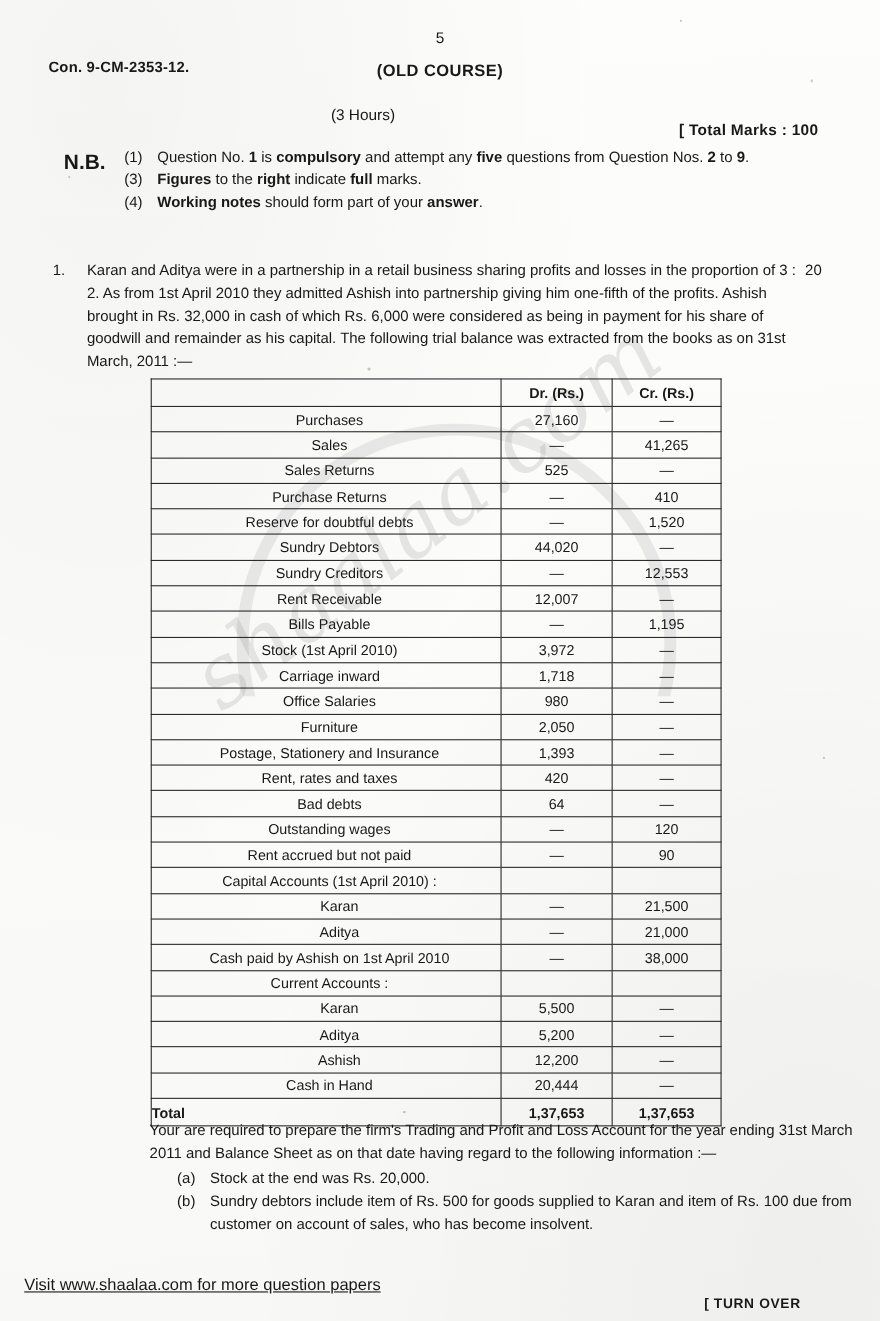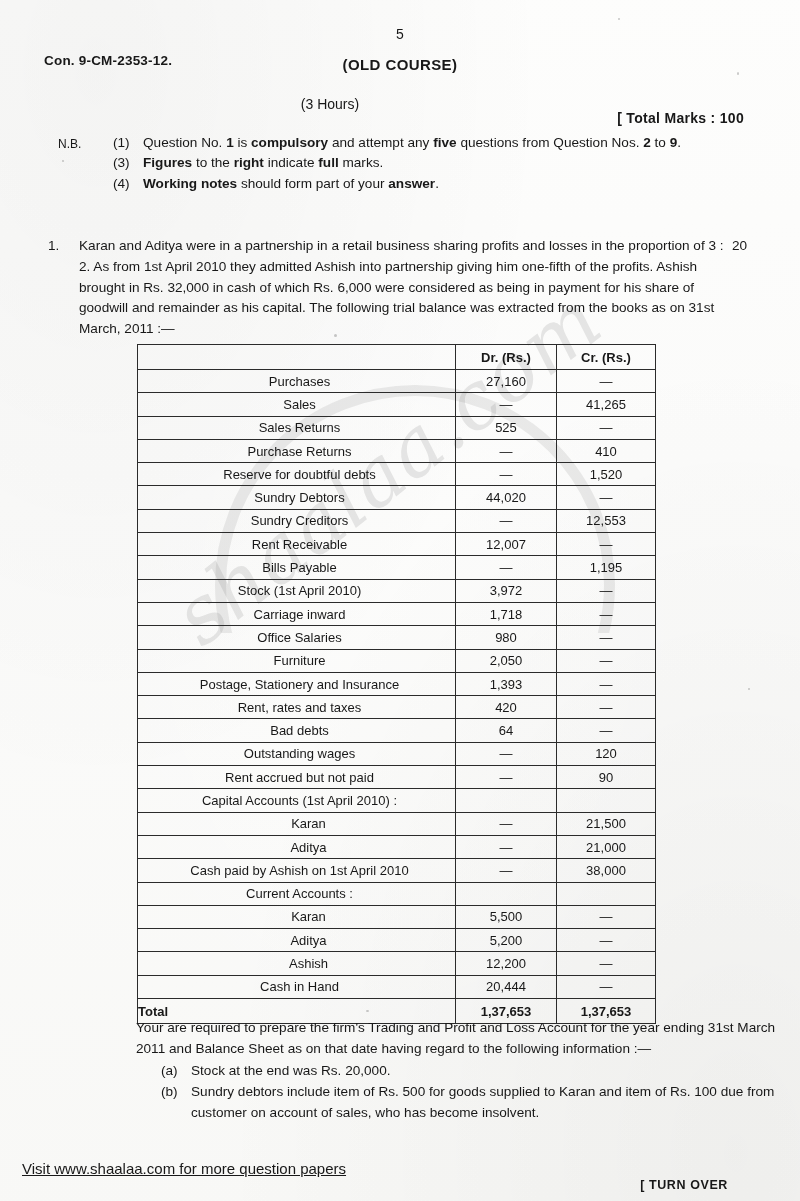--- a/index.html
+++ b/index.html
@@ -114,22 +114,22 @@
   .nb-wrap {
     position: absolute;
     left: 58px; top: 133px;
     width: 700px;
     font-size: 13.6px;
     line-height: 1.42;
   }
   .nb-label {
     position: absolute;
     left: 0; top: 3px;
-    font-weight: normal;
-    font-size: 12px;
+    font-weight: bold;
+    font-size: 19px;
   }
   .nb-items { margin-left: 55px; }
   .nb-row { display: flex; align-items: flex-start; margin-bottom: 1px; }
   .nb-num { width: 30px; flex: 0 0 30px; }
   .nb-txt { flex: 1; }
   b, strong { font-weight: bold; }
 
   
   .q1 {
     position: absolute;

